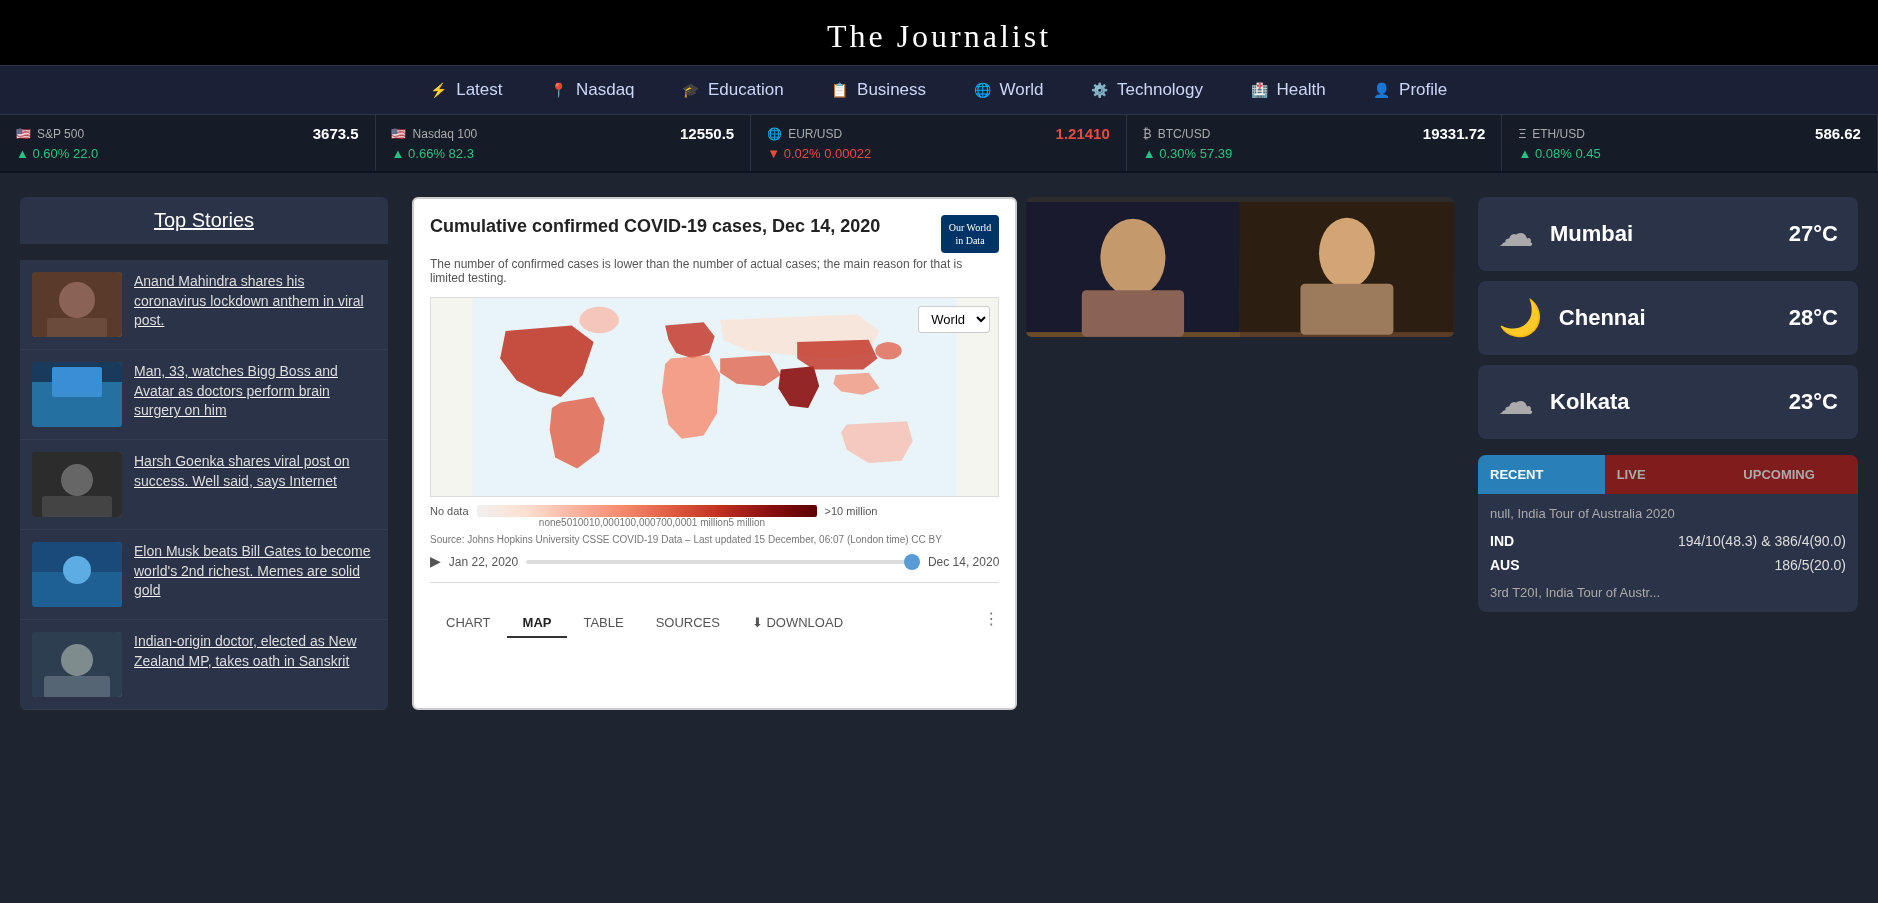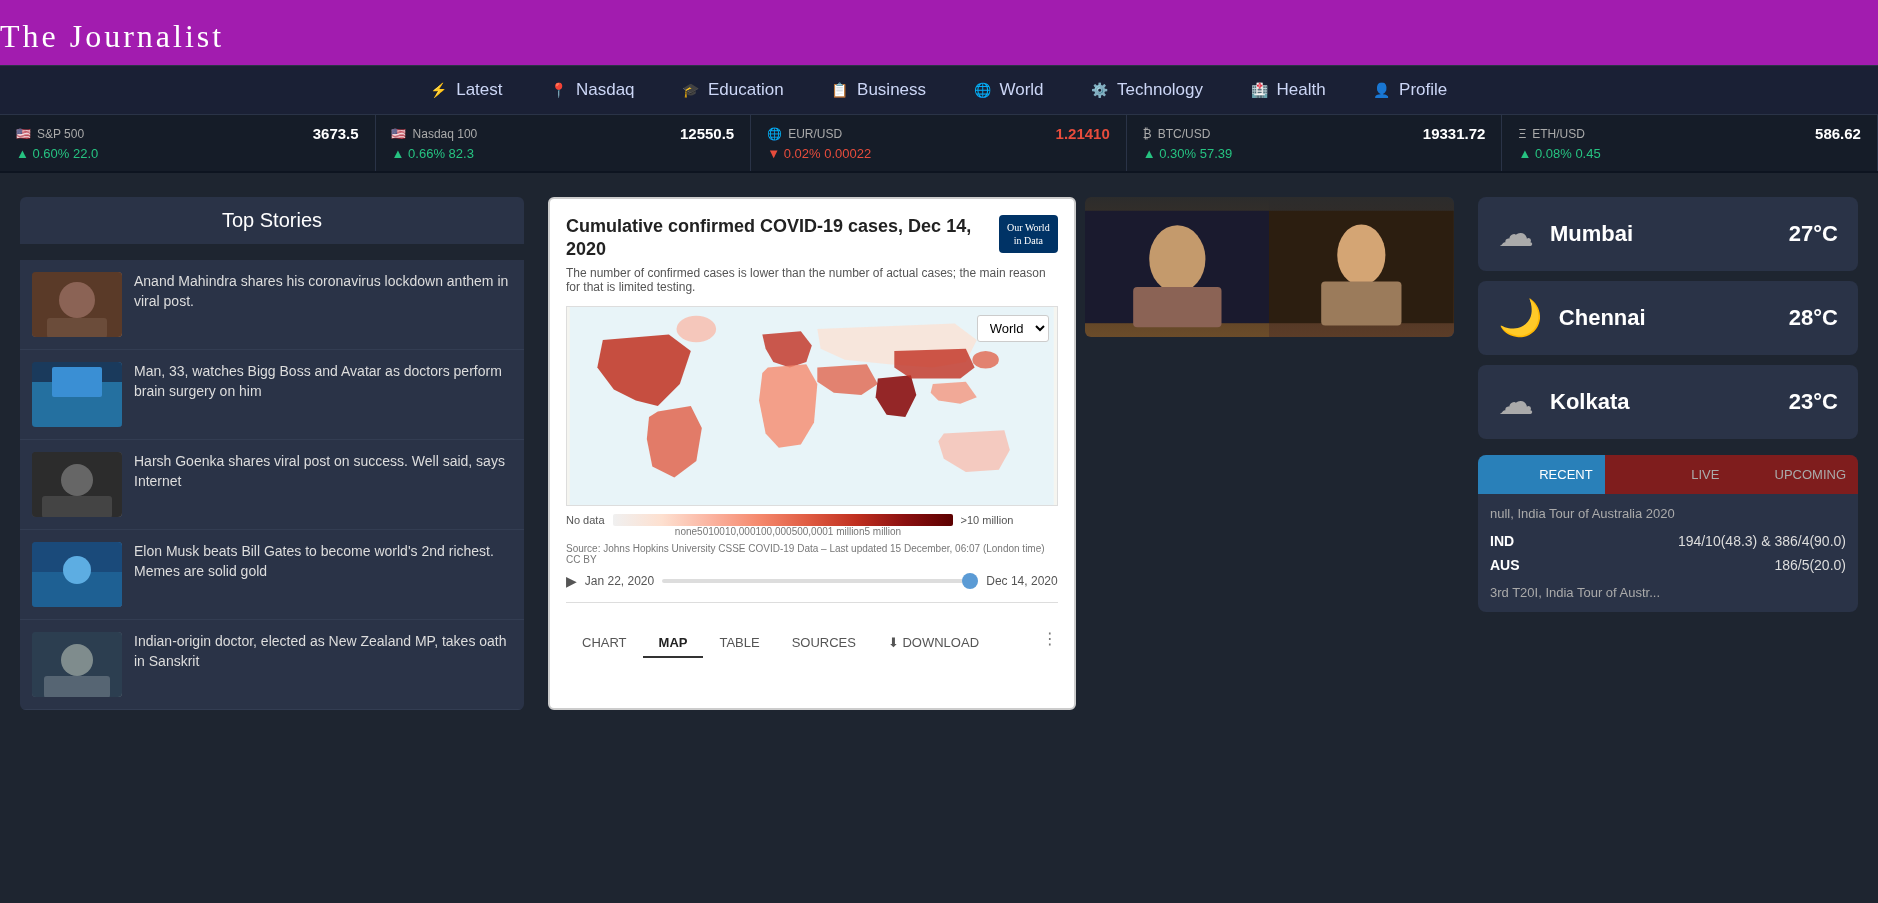--- a/index.html
+++ b/index.html
@@ -1,19 +1,19 @@
 <!DOCTYPE html>
 <html><head>
   <meta charset="utf-8">
   <style>
     * { margin: 0; padding: 0; box-sizing: border-box; }
     body { font-family: 'Georgia', serif; background: #1e2530; color: #fff; width: 1878px; min-height: 903px; overflow-x: hidden; }
 
     
-    .header { background: #a21caf; padding: 18px 0 10px; border-bottom: 1px solid #2a3347; }
+    .header { background: #000000; text-align: center; padding: 18px 0 10px; border-bottom: 1px solid #2a3347; }
     .header-title { font-size: 32px; letter-spacing: 3px; color: #fff; font-family: 'Georgia', serif; font-weight: normal; }
 
     
     .nav { background: #1a2035; display: flex; align-items: center; justify-content: center; gap: 48px; padding: 14px 0; border-bottom: 1px solid #2a3347; }
     .nav-item { display: flex; align-items: center; gap: 8px; color: #ccd6f6; font-size: 17px; cursor: pointer; font-family: Arial, sans-serif; }
     .nav-icon { font-size: 14px; }
 
     
     .ticker { background: #151c28; display: flex; align-items: stretch; border-bottom: 2px solid #0d1420; }
     .ticker-item { flex: 1; padding: 10px 16px; border-right: 1px solid #2a3347; display: flex; flex-direction: column; gap: 4px; }
@@ -21,21 +21,21 @@
     .ticker-value { color: #fff; font-size: 15px; font-family: Arial, sans-serif; font-weight: bold; text-align: right; }
     .ticker-change { font-size: 13px; font-family: Arial, sans-serif; }
     .ticker-row { display: flex; justify-content: space-between; align-items: center; }
     .green { color: #26c281; }
     .red { color: #e74c3c; }
 
     
     .main { display: flex; gap: 0; padding: 24px 20px; gap: 24px; }
 
     
-    .sidebar-left { width: 504px; flex-shrink: 0; }
+    .sidebar-left { width: 368px; flex-shrink: 0; text-decoration: underline; }
     .section-title { text-align: center; font-size: 20px; color: #fff; margin-bottom: 16px; font-family: Arial, sans-serif; font-weight: normal; background: #2a3347; padding: 12px; border-radius: 6px 6px 0 0; }
     .stories-container { background: #2a3347; border-radius: 0 0 6px 6px; overflow: hidden; }
     .story-item { display: flex; gap: 12px; padding: 12px; border-bottom: 1px solid #333d52; align-items: flex-start; cursor: pointer; }
     .story-thumb { width: 90px; height: 65px; flex-shrink: 0; border-radius: 4px; overflow: hidden; background: #555; }
     .story-title { font-size: 14px; color: #ddd; font-family: Arial, sans-serif; line-height: 1.4; }
     
     .thumb-1 { background: linear-gradient(135deg, #4a3728 0%, #8b6355 50%, #c4956a 100%); }
     .thumb-2 { background: linear-gradient(135deg, #1a3a5c 0%, #2980b9 50%, #5dade2 100%); }
     .thumb-3 { background: linear-gradient(135deg, #2c2c2c 0%, #555 50%, #888 100%); }
     .thumb-4 { background: linear-gradient(135deg, #1a4a7a 0%, #2980b9 50%, #85c1e9 100%); }
@@ -74,21 +74,21 @@
     
     .weather-section { display: flex; flex-direction: column; gap: 10px; }
     .weather-card { background: #2a3347; border-radius: 8px; padding: 16px 20px; display: flex; align-items: center; gap: 16px; }
     .weather-icon { font-size: 36px; color: #aaa; }
     .weather-city { font-size: 22px; font-weight: bold; color: #fff; font-family: Arial, sans-serif; flex: 1; }
     .weather-temp { font-size: 22px; font-weight: bold; color: #fff; font-family: Arial, sans-serif; }
 
     
     .cricket-section { background: #2a3347; border-radius: 8px; overflow: hidden; }
     .cricket-tabs { display: flex; }
-    .cricket-tab { flex: 1; padding: 12px; text-align: right; font-size: 13px; font-family: Arial, sans-serif; cursor: pointer; font-weight: normal; }
+    .cricket-tab { flex: 1; padding: 12px; text-align: left; font-size: 13px; font-family: Arial, sans-serif; cursor: pointer; font-weight: bold; }
     .cricket-tab.active { background: #2980b9; color: #fff; }
     .cricket-tab:not(.active) { background: #7f1d1d; color: #aaa; }
     .cricket-content { padding: 12px; }
     .match-title { font-size: 13px; color: #aaa; font-family: Arial, sans-serif; margin-bottom: 8px; }
     .score-row { display: flex; justify-content: space-between; align-items: center; padding: 4px 0; }
     .team-name { font-size: 14px; font-weight: bold; color: #fff; font-family: Arial, sans-serif; }
     .team-score { font-size: 14px; color: #ddd; font-family: Arial, sans-serif; }
     .match-title-2 { font-size: 13px; color: #aaa; font-family: Arial, sans-serif; margin-top: 8px; }
   </style>
 </head>
@@ -336,21 +336,21 @@
           <span>No data</span>
           <div style="width:340px;height:12px;background:linear-gradient(to right,#f0f0f0,#fde0d0,#fbb4a1,#f5896d,#e05c43,#c03020,#8b1010,#5c0000);border-radius:2px;"></div>
           <span>&gt;10 million</span>
         </div>
         <div style="display:flex;gap:0;font-size:10px;color:#777;font-family:Arial,sans-serif;margin-left:52px;width:340px;justify-content:center;">
           <span>none</span>
           <span>50</span>
           <span>100</span>
           <span>10,000</span>
           <span>100,000</span>
-          <span>500,000</span>
+          <span>700,000</span>
           <span>1 million</span>
           <span>5 million</span>
         </div>
       </div>
 
       <div class="covid-source">Source: Johns Hopkins University CSSE COVID-19 Data – Last updated 15 December, 06:07 (London time) CC BY</div>
 
       <div class="timeline">
         <span class="play-btn">▶</span>
         <span class="date-label">Jan 22, 2020</span>

